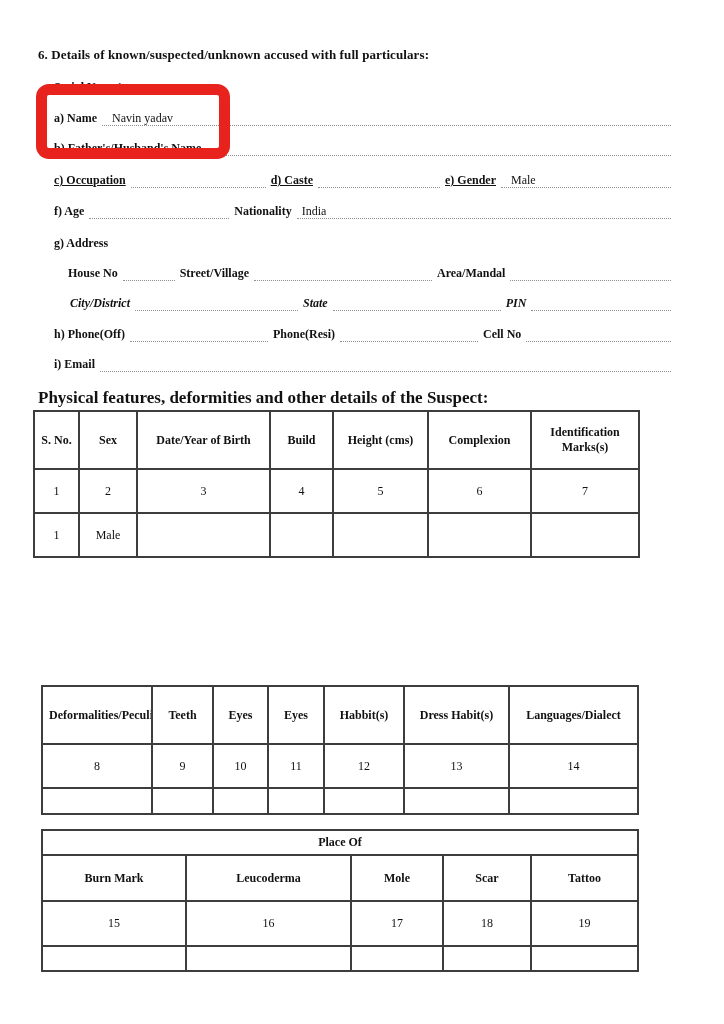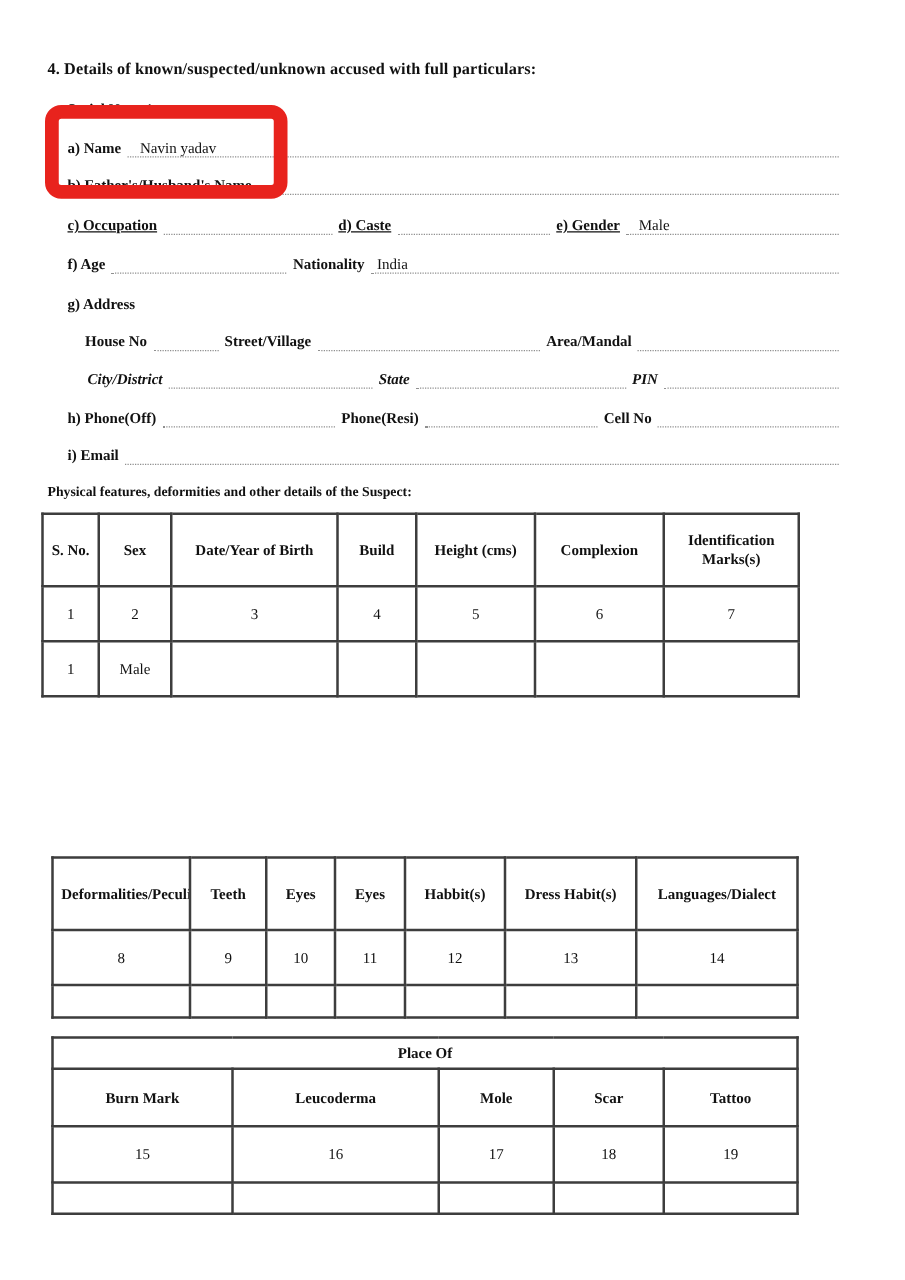--- a/index.html
+++ b/index.html
@@ -34,21 +34,21 @@
     position:absolute;left:36px;top:84px;width:194px;height:75px;
     border:11px solid #e8231d;border-radius:13px;box-sizing:border-box;
     pointer-events:none;z-index:10;
   }
 </style>
 </head>
 <body>
 
 <div id="page">
 
-  <div class="abs title" style="left:38px;top:47px;">4. Details of known/suspected/unknown accused with full particulars:</div>
+  <div class="abs title" style="left:38px;top:47px;">6. Details of known/suspected/unknown accused with full particulars:</div>
 
   <div class="frow" style="left:54px;top:79px;right:auto;">
     <span class="lbl">Serial No :</span>
     <span class="val" style="margin-left:8px;">1</span>
   </div>
 
   <div class="frow" style="left:54px;top:140px;">
     <span class="lbl">b) Father's/Husband's Name</span>
     <span class="lead fill"></span>
   </div>
@@ -103,21 +103,21 @@
     <span class="lead w138"></span>
     <span class="lbl">Cell No</span>
     <span class="lead fill"></span>
   </div>
 
   <div class="frow" style="left:54px;top:356px;">
     <span class="lbl">i) Email</span>
     <span class="lead fill"></span>
   </div>
 
-  <div class="abs b" style="left:38px;top:388px;font-size:11px;">Physical features, deformities and other details of the Suspect:</div>
+  <div class="abs b" style="left:38px;top:388px;font-size:17px;">Physical features, deformities and other details of the Suspect:</div>
 
   <table class="t" style="left:33px;top:410px;width:605px;">
     <colgroup>
       <col style="width:45px;">
         <col style="width:58px;">
         <col style="width:133px;">
         <col style="width:63px;">
       <col style="width:95px;">
         <col style="width:103px;">
         <col style="width:108px;">

